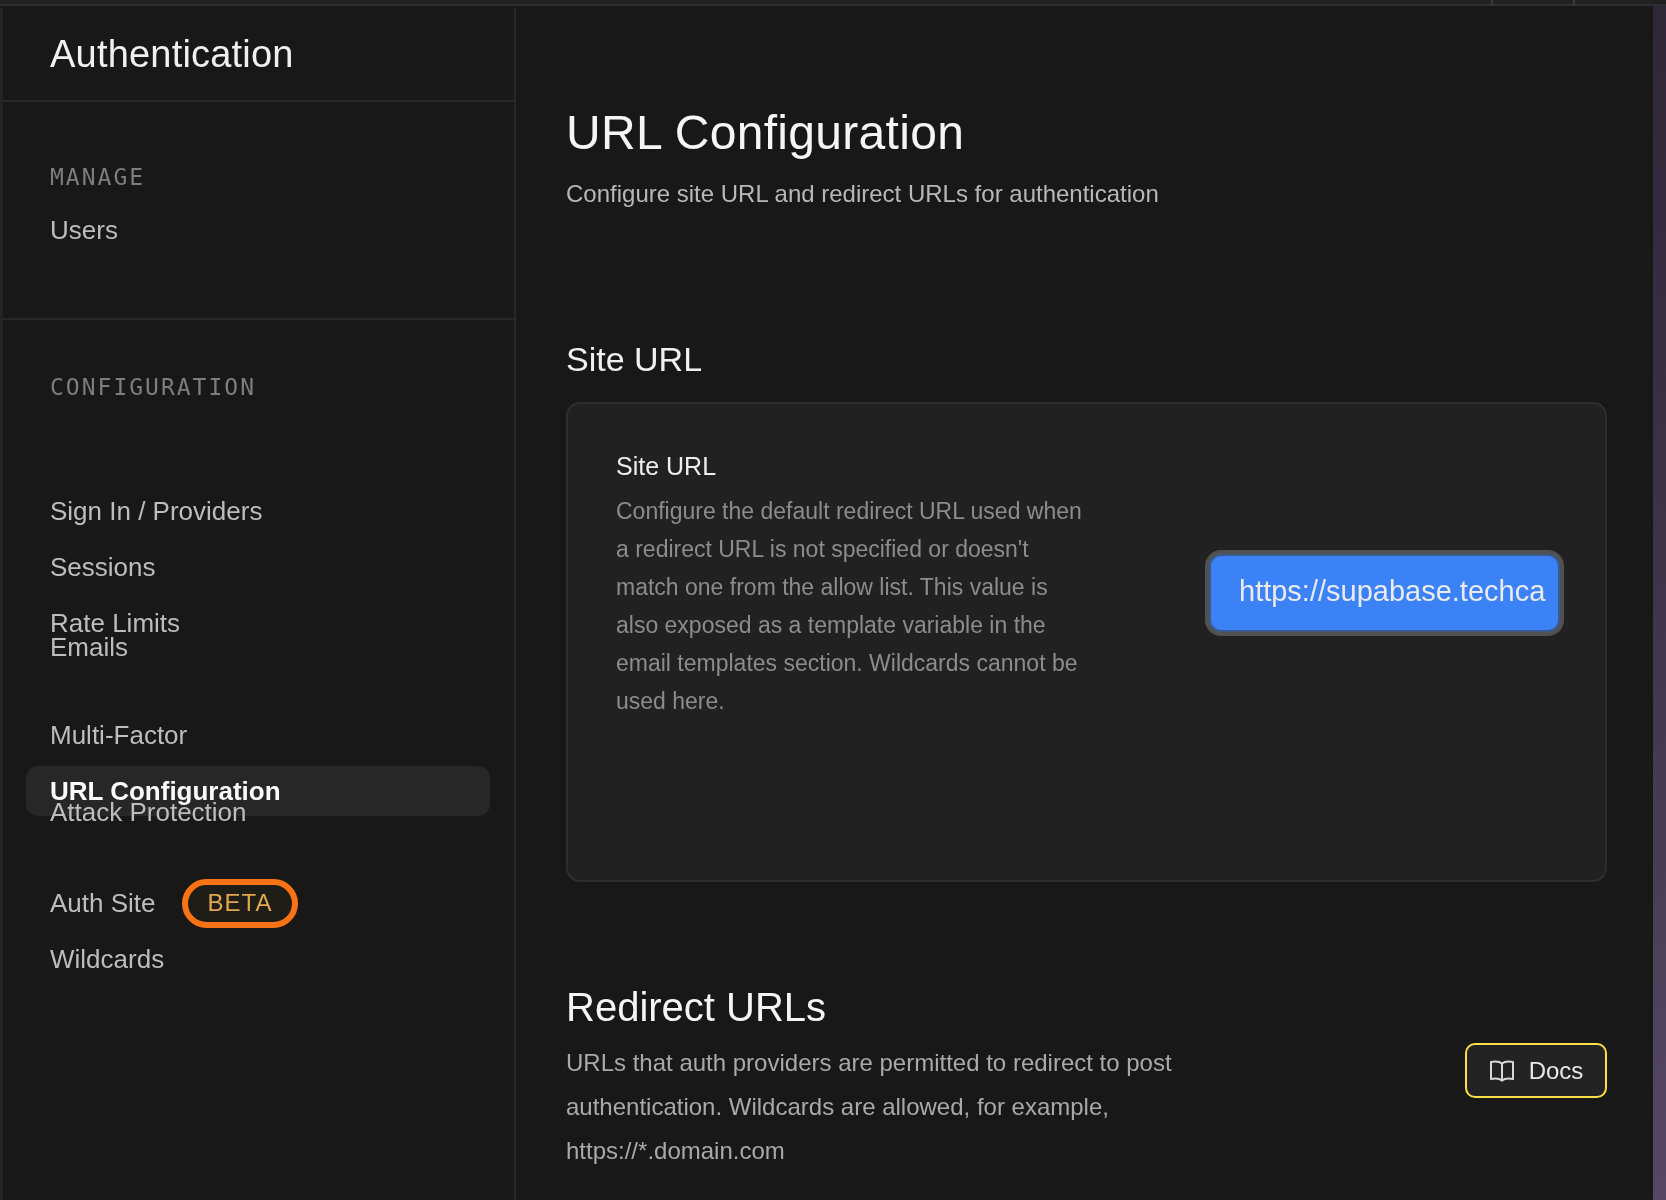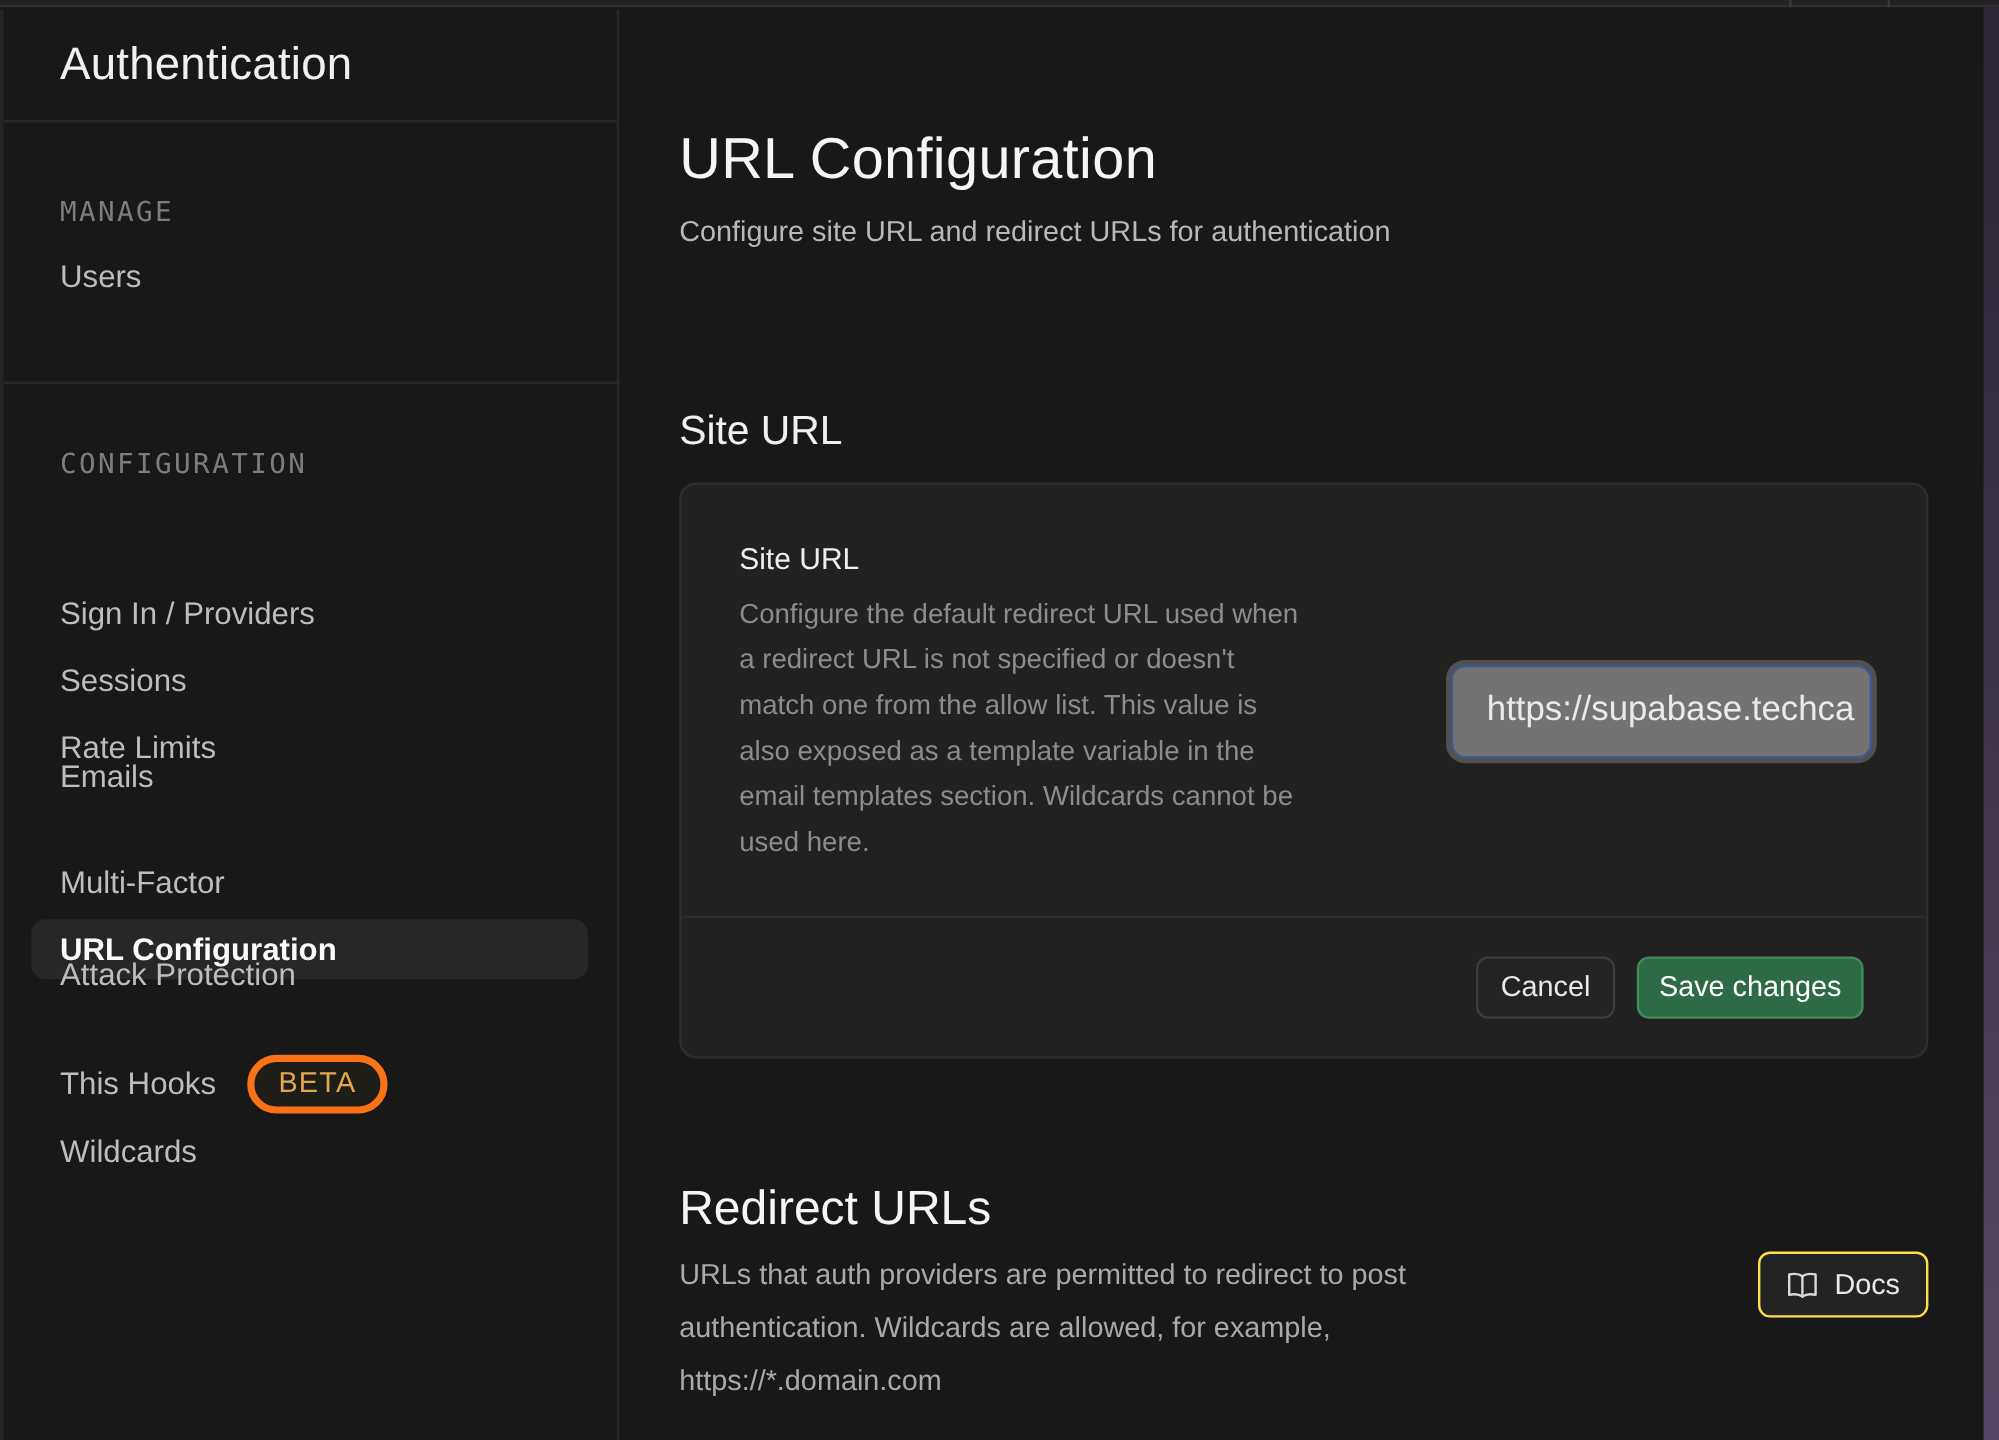--- a/index.html
+++ b/index.html
@@ -59,21 +59,21 @@
     position:absolute; left:48px; top:394px; width:1041px; height:480px;
     background:#212121; border:2px solid #2e2e2e; border-radius:14px;
   }
   .card-label { position:absolute; left:48px; top:48px; font-size:25px; color:#ededed; }
   .card-desc {
     position:absolute; left:48px; top:88px; width:470px;
     font-size:23px; line-height:38px; color:#8c8c8c;
   }
   .site-url-input {
     position:absolute; left:641px; top:150px; width:351px; height:78px;
-    background:#737373; border:2px solid #3b5a8d; border-radius:12px;
+    background:#3b82f6; border:2px solid #3b5a8d; border-radius:12px;
     box-shadow:0 0 0 4px #515151;
     color:#eaeaea; font-size:29px; font-family:"Liberation Sans", sans-serif;
     padding:0 10px 4px 28px; outline:none; white-space:nowrap; overflow:hidden;
   }
   .card-footer {
     position:absolute; left:0; bottom:0; width:100%; height:117px;
     border-top:2px solid #2c2c2c;
     display:flex; align-items:center; justify-content:flex-end; gap:18px; padding-right:52px;
   }
   .btn {
@@ -137,42 +137,38 @@
     <div class="side-item cfg5">
       <span>Multi-Factor</span>
       </div>
     <div class="side-item cfg6 active">
       <span>URL Configuration</span>
       </div>
     <div class="side-item cfg7">
       <span>Attack Protection</span>
       </div>
     <div class="side-item cfg8">
-      <span>This Hooks</span>
+      <span>Auth Site</span>
       <span class="beta-badge">BETA</span>
     </div>
     <div class="side-item cfg9">
       <span>Wildcards</span>
       </div>
   </nav>
 
   <main class="main">
     <h1 class="h1">URL Configuration</h1>
     <div class="subtitle">Configure site URL and redirect URLs for authentication</div>
 
     <h2 class="h2-site">Site URL</h2>
 
     <section class="card">
       <div class="card-label">Site URL</div>
       <div class="card-desc">Configure the default redirect URL used when a redirect URL is not specified or doesn't match one from the allow list. This value is also exposed as a template variable in the email templates section. Wildcards cannot be used here.</div>
       <input class="site-url-input" type="text" value="https://supabase.techca" style="">
-      <div class="card-footer">
-        <button class="btn btn-cancel">Cancel</button>
-        <button class="btn btn-save">Save changes</button>
-      </div>
     </section>
 
     <h2 class="h2-redirect">Redirect URLs</h2>
     <div class="redirect-desc">URLs that auth providers are permitted to redirect to post authentication. Wildcards are allowed, for example, https://*.domain.com</div>
 
     <button class="btn-docs">
       <svg class="book-icon" viewBox="0 0 26 22" fill="none" stroke="#d8d8d8" stroke-width="2" stroke-linejoin="round" stroke-linecap="round">
         <path d="M13 3.5 C10.5 1.5 6.5 1.2 2 2 L2 19 C6.5 18.2 10.5 18.5 13 20.5 C15.5 18.5 19.5 18.2 24 19 L24 2 C19.5 1.2 15.5 1.5 13 3.5 Z"></path>
         <path d="M13 3.5 L13 20.5"></path>
       </svg>

